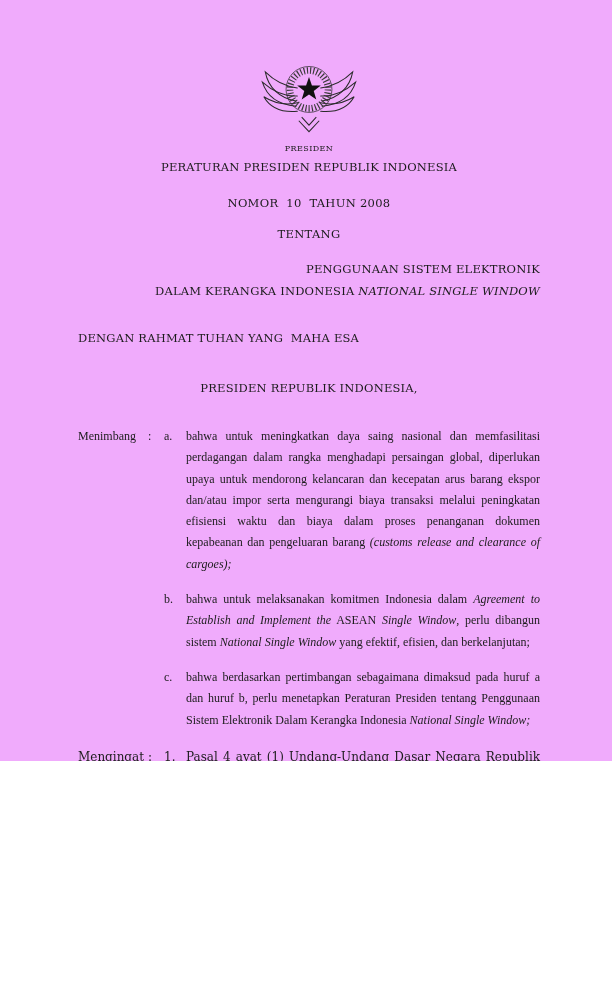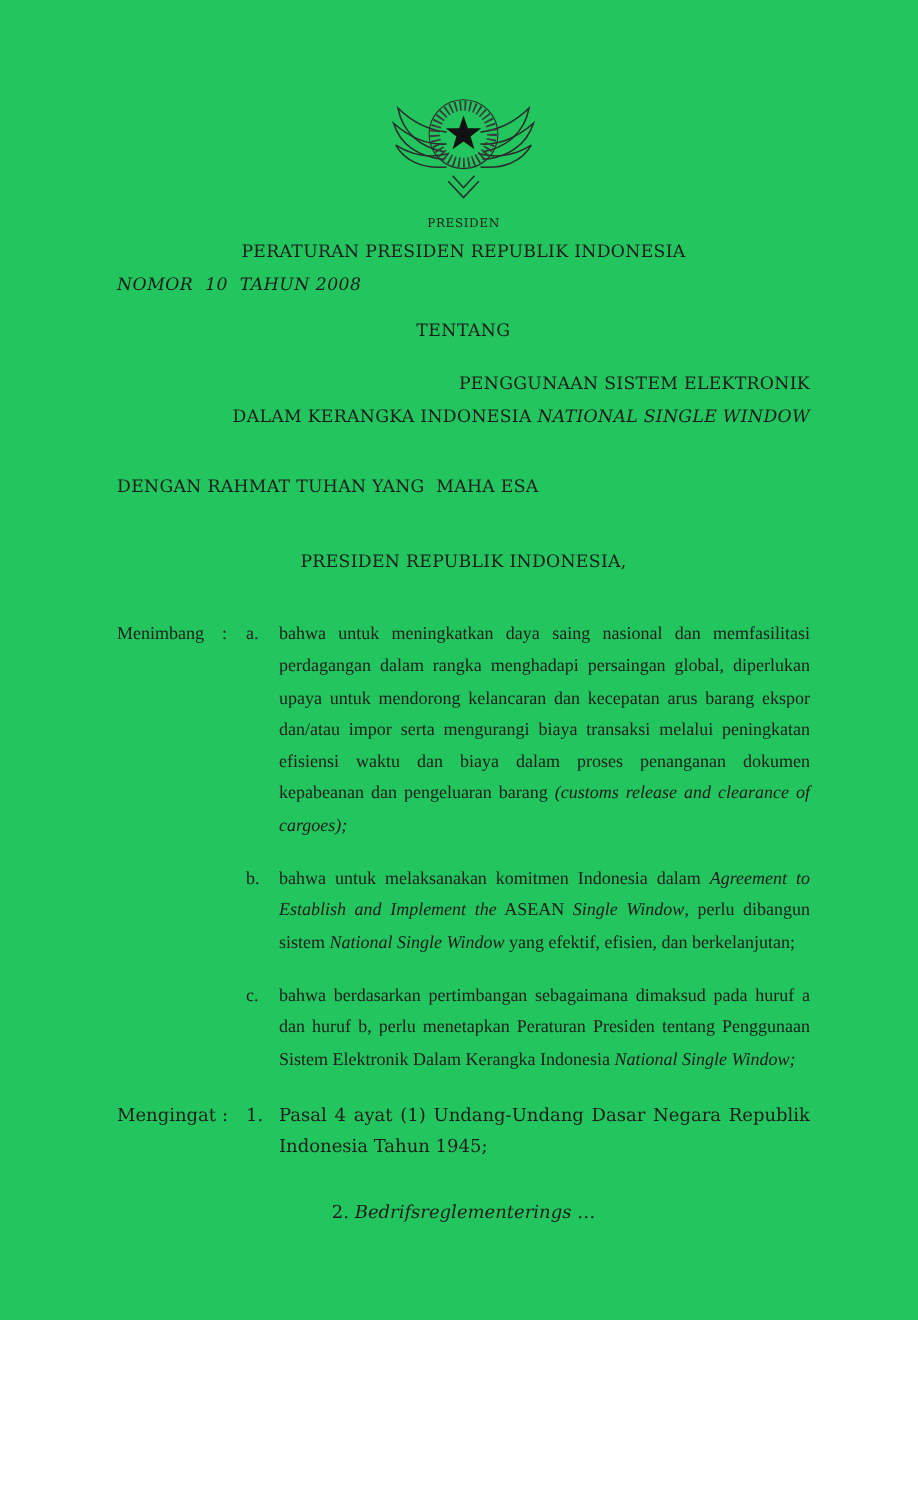--- a/index.html
+++ b/index.html
@@ -1,31 +1,31 @@
 <!DOCTYPE html>
 <html><head>
 <meta charset="utf-8">
 <style>
   * { margin: 0; padding: 0; box-sizing: border-box; }
   html, body { background: #ffffff; }
   .page {
     position: relative;
     width: 612px;
-    height: 880px;
+    height: 761px;
     margin: 0 auto;
-    background: #22c55e;
+    background: #f0abfc;
     color: #1c1c1c;
     font-family: "DejaVu Serif", "Liberation Serif", serif;
     padding: 50px 72px 0 78px;
     overflow: hidden;
   }
   .emblem-wrap { display: flex; justify-content: center; }
   .letterhead { text-align: center; font-size: 8px; line-height: 10px; letter-spacing: 0.4px; margin-top: 2px; }
   .doc-heading { text-align: center; font-size: 11.5px; margin-top: 6px; letter-spacing: 0.2px; }
-  .nomor { text-align: left; font-size: 11.5px; margin-top: 8px; white-space: pre; letter-spacing: 0.3px; font-style: italic; }
+  .nomor { text-align: center; font-size: 11.5px; margin-top: 22px; white-space: pre; letter-spacing: 0.3px; }
   .tentang { text-align: center; font-size: 11.5px; margin-top: 17px; letter-spacing: 0.3px; }
   .subject { text-align: right; font-size: 11.5px; margin-top: 17px; line-height: 22px; letter-spacing: 0.2px; }
   .rahmat { text-align: left; font-size: 11.5px; margin-top: 29px; white-space: pre; letter-spacing: 0.2px; }
   .presiden-line { text-align: center; font-size: 11.5px; margin-top: 36px; letter-spacing: 0.2px; }
   .clause { display: flex; font-size: 12px; line-height: 21.3px; }
   .clause.menimbang { margin-top: 31px; font-family: Liberation Serif, serif; }
   .clause.mengingat { margin-top: 16px; }
   .clause-label { width: 70px; flex: none; }
   .clause-colon { width: 16px; flex: none; }
   .clause-items { flex: 1; }

